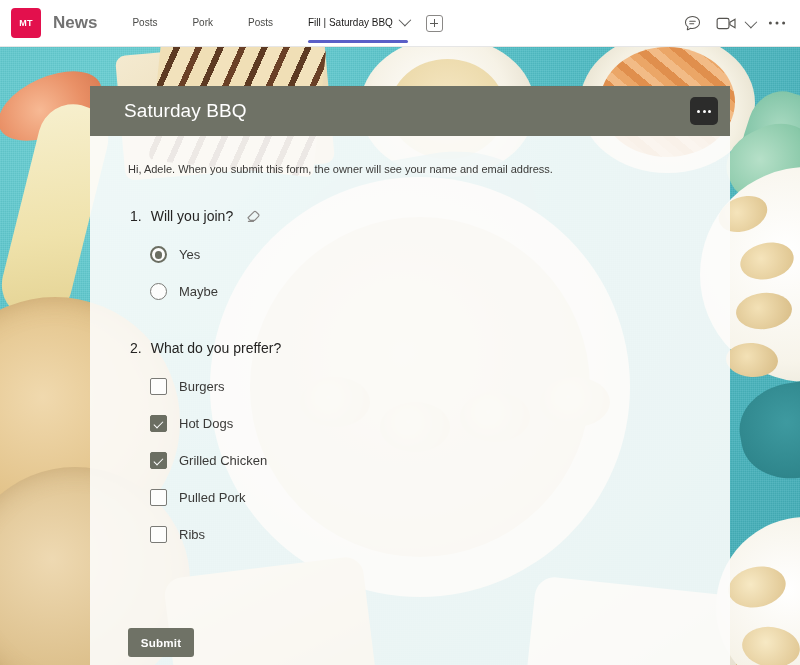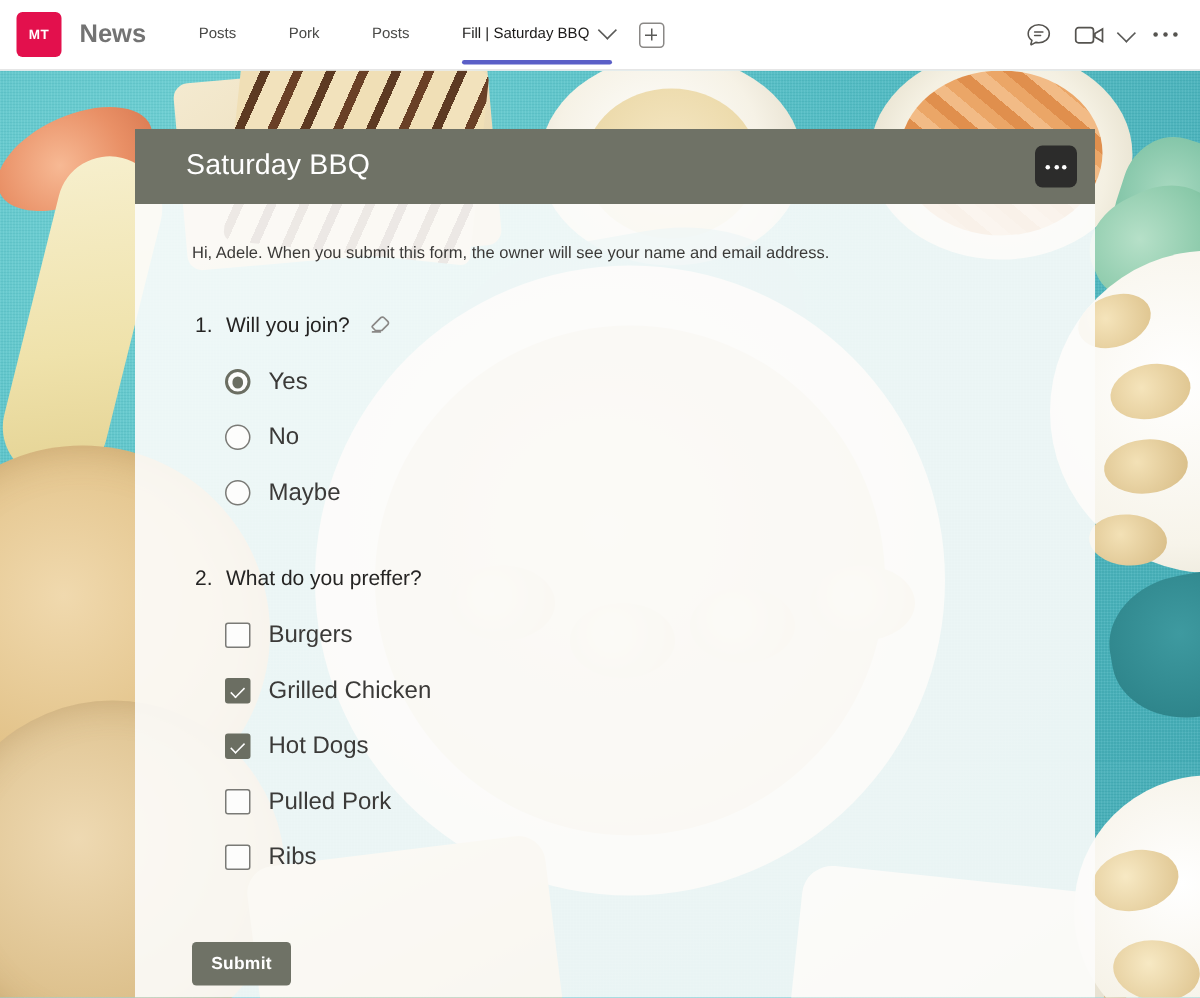--- a/index.html
+++ b/index.html
@@ -299,21 +299,21 @@
     padding-left: 2px;
   }
   .qnum { white-space: nowrap; }
   .opt {
     display: flex; align-items: center;
     gap: 12px;
     height: 37px;
     padding-left: 22px;
   }
   .opt-label {
-    font-size: 16px;
+    font-size: 13px;
     color: #3b3a38;
     white-space: nowrap;
   }
 
   
   .radio {
     width: 17px; height: 17px; border-radius: 50%;
     border: 1.6px solid #7a7a76;
     background: #fdfdfc;
     position: relative; flex: 0 0 auto;
@@ -482,45 +482,41 @@
           </svg>
         </span>
       </div>
 
       <div class="opt">
         <span class="radio on"></span>
         <span class="opt-label">Yes</span>
       </div>
       <div class="opt">
         <span class="radio"></span>
-        <span class="opt-label">No</span>
-      </div>
-      <div class="opt">
-        <span class="radio"></span>
         <span class="opt-label">Maybe</span>
       </div>
     </div>
 
     <div class="qblock" style="margin-top:22px;">
       <div class="qtitle">
         <span class="qnum">2.</span>
         <span>What do you preffer?</span>
       </div>
 
       <div class="opt">
         <span class="cbox"></span>
         <span class="opt-label">Burgers</span>
       </div>
       <div class="opt">
         <span class="cbox on"></span>
+        <span class="opt-label">Hot Dogs</span>
+      </div>
+      <div class="opt">
+        <span class="cbox on"></span>
         <span class="opt-label">Grilled Chicken</span>
-      </div>
-      <div class="opt">
-        <span class="cbox on"></span>
-        <span class="opt-label">Hot Dogs</span>
       </div>
       <div class="opt">
         <span class="cbox"></span>
         <span class="opt-label">Pulled Pork</span>
       </div>
       <div class="opt">
         <span class="cbox"></span>
         <span class="opt-label">Ribs</span>
       </div>
     </div>

